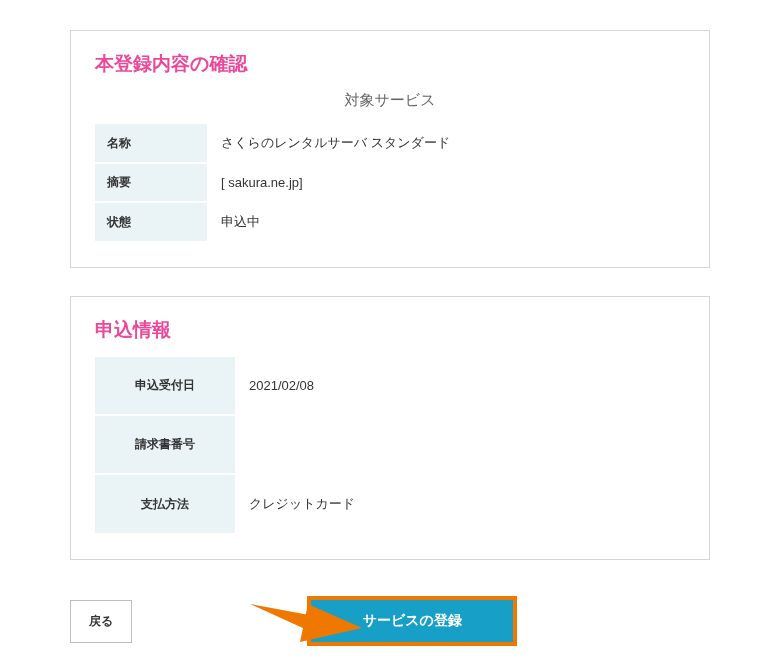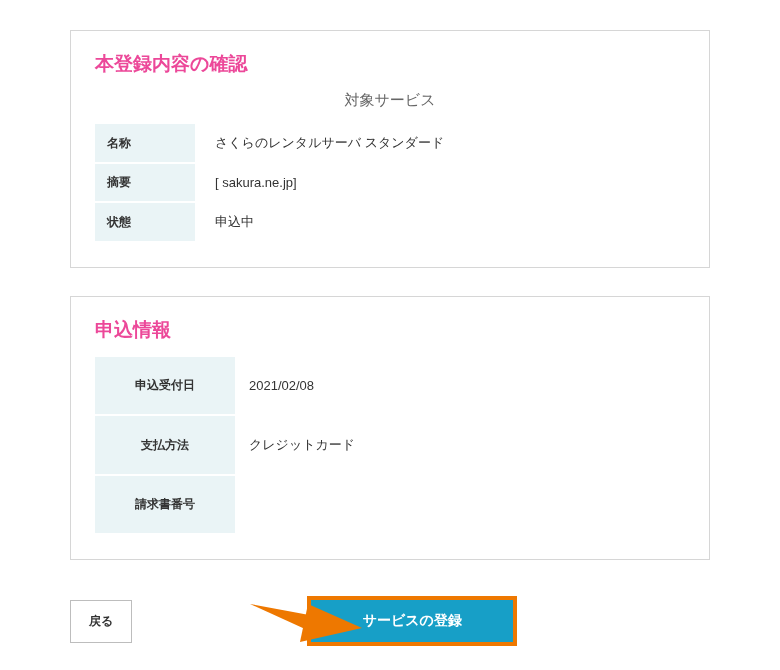--- a/index.html
+++ b/index.html
@@ -38,27 +38,27 @@
     .def-table tr {
       border-bottom: 2px solid #ffffff;
     }
     .def-table th {
       background: #eaf4f6;
       text-align: left;
       font-weight: 700;
       font-size: 12px;
       color: #333;
       padding: 10px 12px;
-      width: 100px;
+      width: 112px;
       vertical-align: middle;
     }
     .def-table td {
       font-size: 13px;
       color: #333;
-      padding: 10px 20px;
+      padding: 10px 14px;
       vertical-align: middle;
     }
     .app-table th {
       width: 140px;
       padding: 20px 14px;
       text-align: center;
     }
     .app-table td {
       padding: 20px 14px;
     }
@@ -122,26 +122,26 @@
 
 <div class="panel">
   <h2 class="panel-title">申込情報</h2>
   <table class="def-table app-table">
     <tbody>
         <tr>
       <th>申込受付日</th>
       <td>2021/02/08</td>
     </tr>
     <tr>
+      <th>請求書番号</th>
+      <td></td>
+    </tr>
+    <tr>
       <th>支払方法</th>
       <td>クレジットカード</td>
-    </tr>
-    <tr>
-      <th>請求書番号</th>
-      <td></td>
     </tr>
   </tbody>
     </table>
 </div>
 
 <div class="button-row">
   <button class="back-button">戻る</button>
 
   <span class="arrow-wrap">
     <svg width="120" height="56" viewBox="0 0 120 56">

